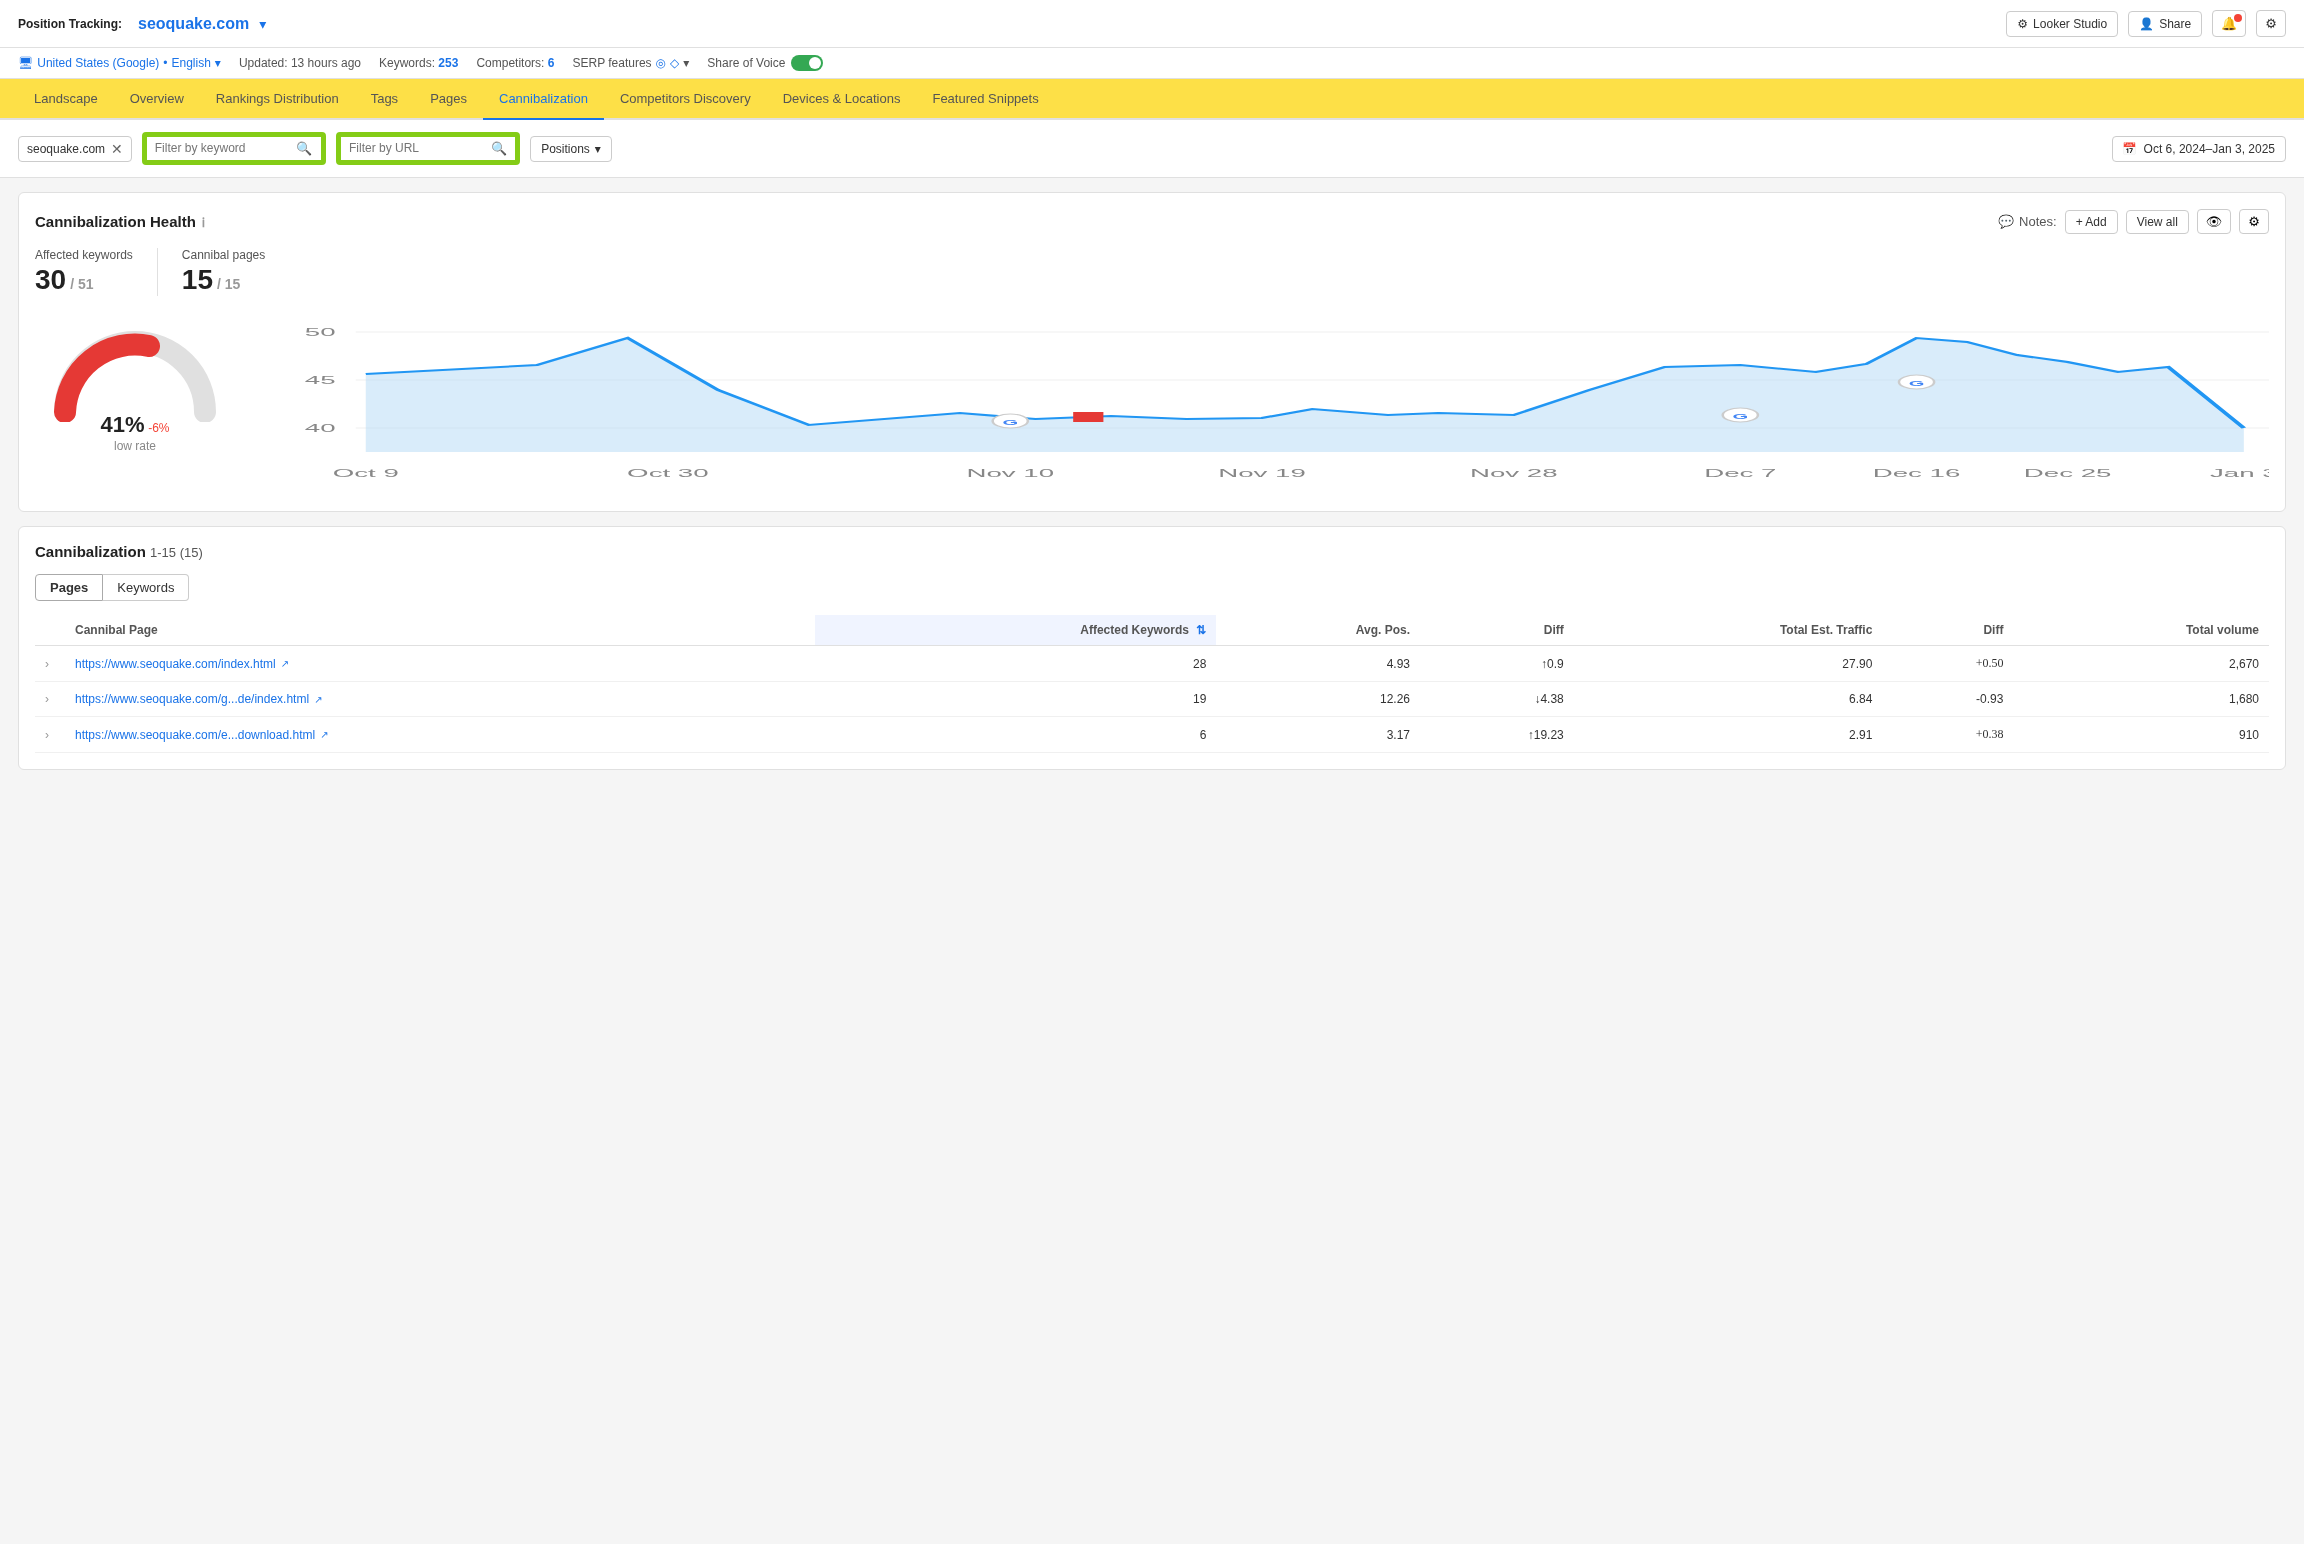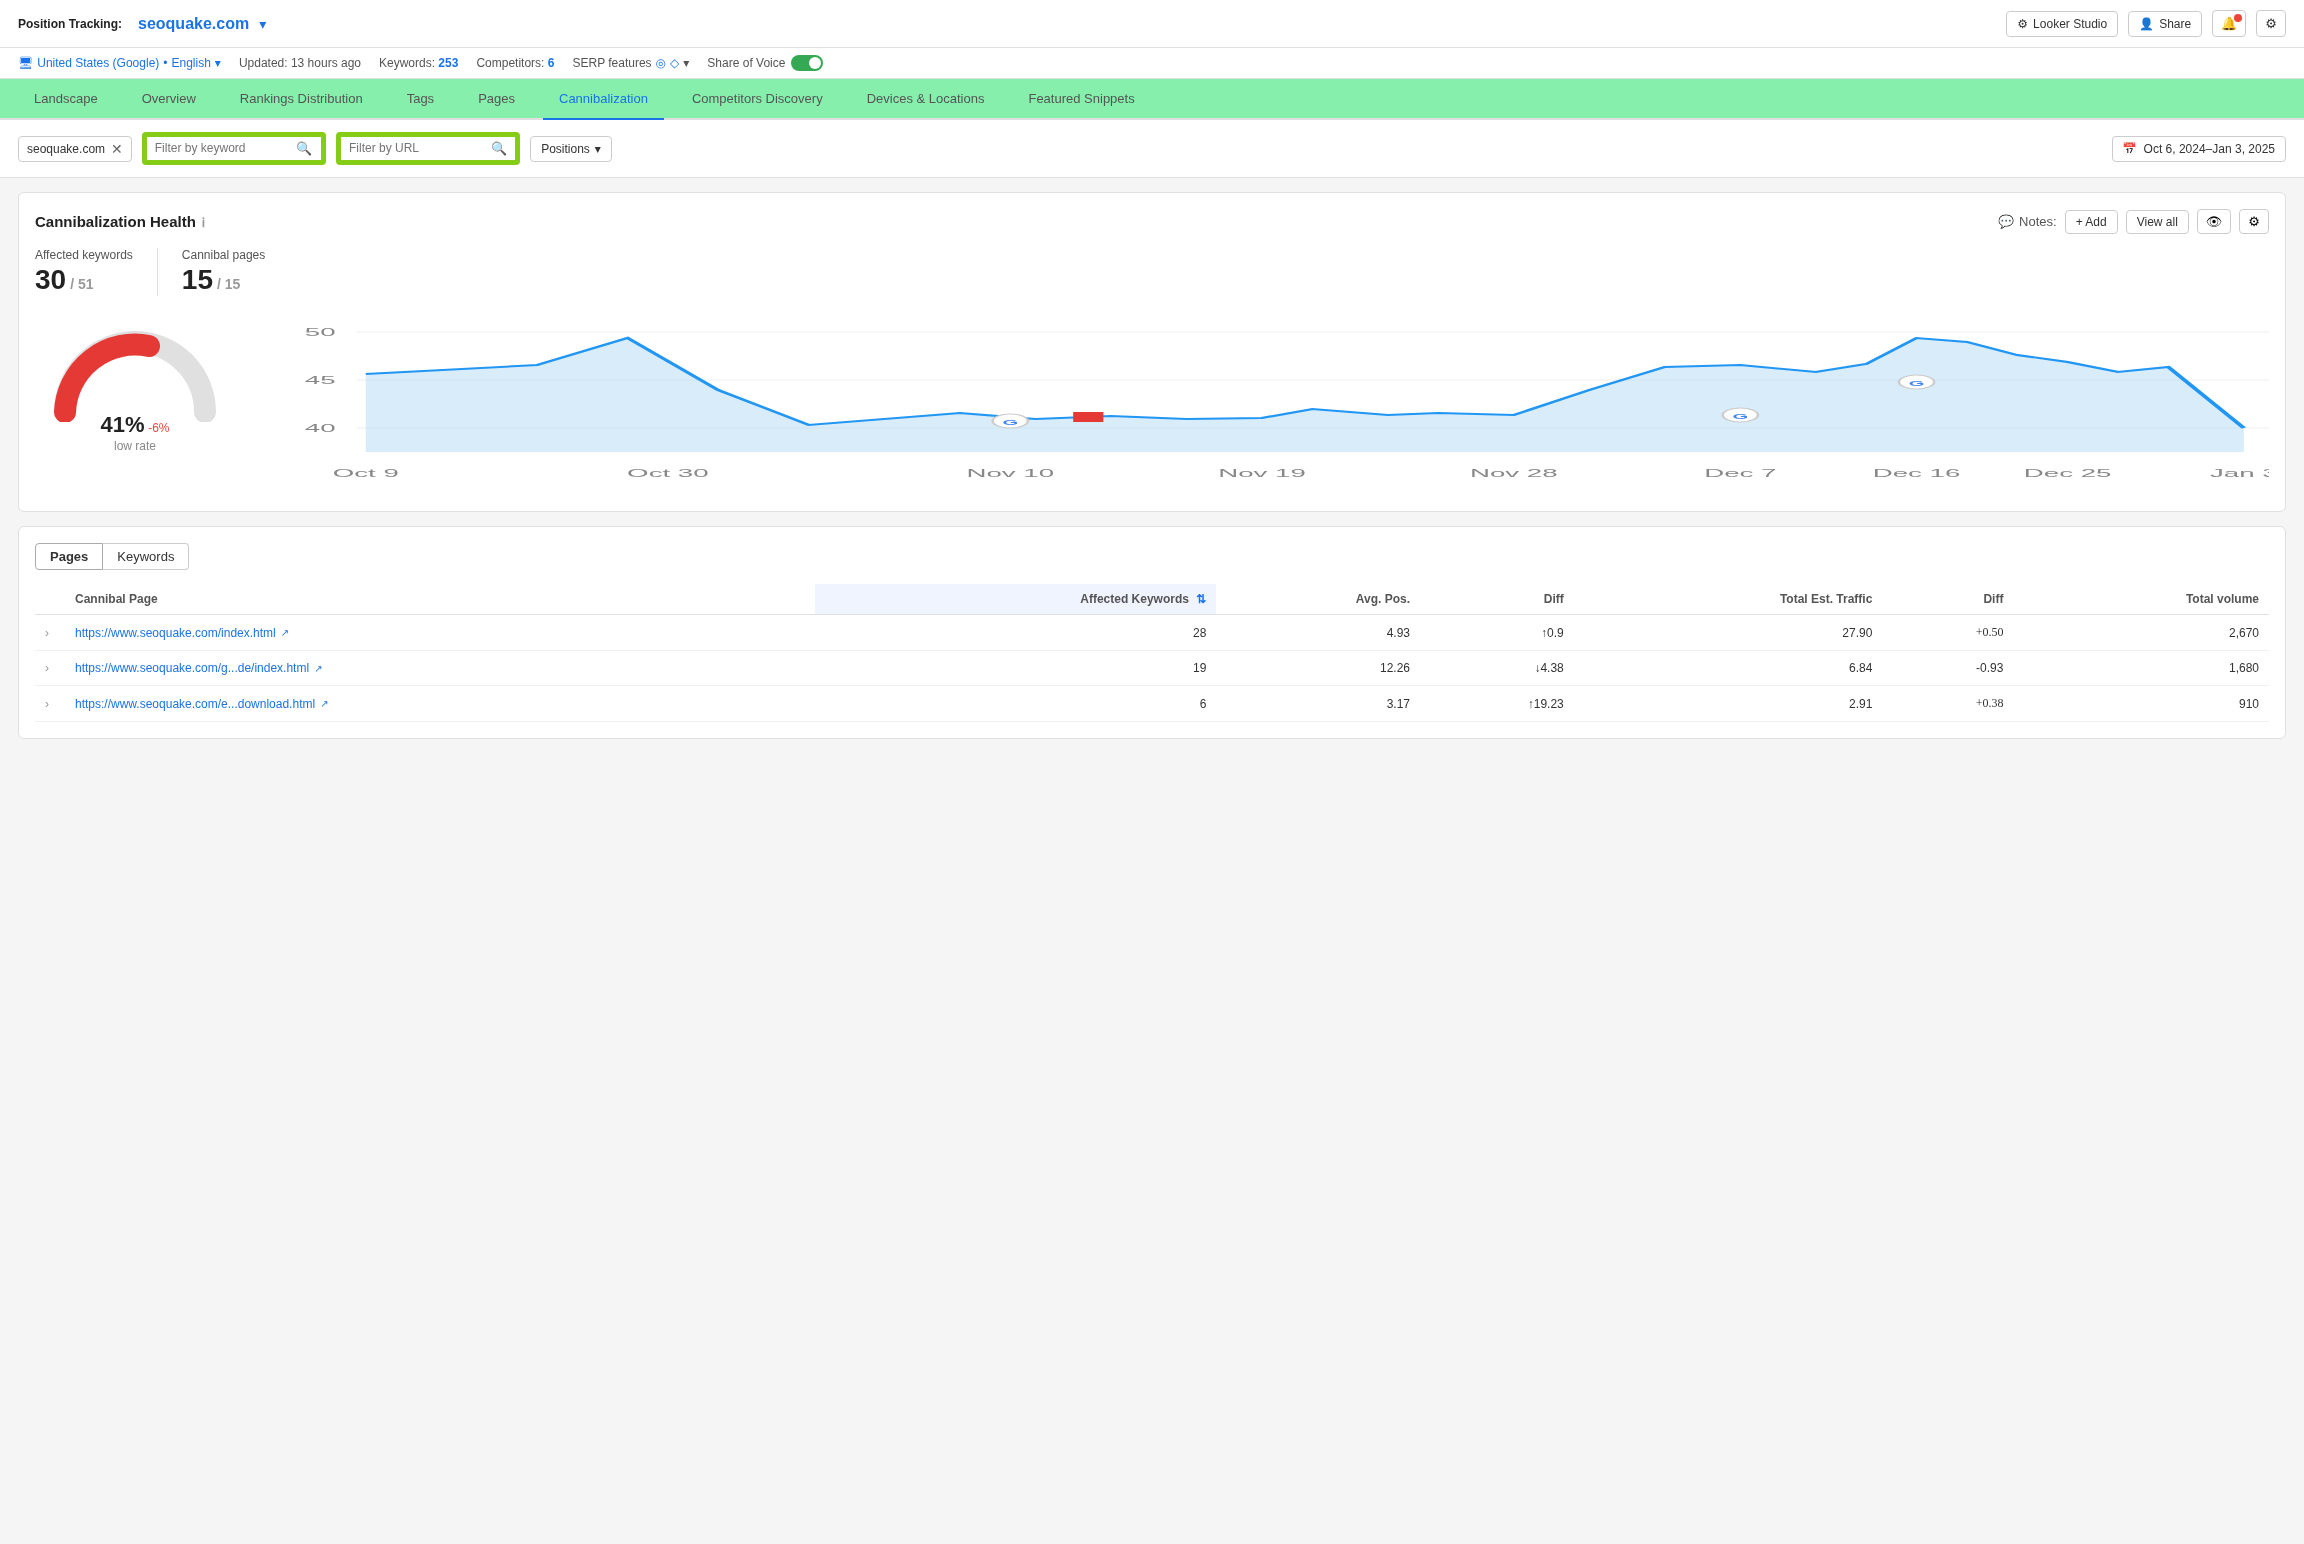--- a/index.html
+++ b/index.html
@@ -53,22 +53,22 @@
       border-radius: 8px; position: relative; cursor: pointer;
     }
     .toggle-on::after {
       content: ''; position: absolute; top: 2px; right: 2px;
       width: 12px; height: 12px; background: #fff; border-radius: 50%;
     }
 
     
     .nav-tabs {
       display: flex; align-items: center; padding: 0 18px;
-      background: #86efac; border-bottom: 2px solid #e0e0e0;
-      gap: 12px;
+      background: #fde047; border-bottom: 2px solid #e0e0e0;
+      gap: 0;
     }
     .nav-tab {
       padding: 12px 16px; font-size: 13px; color: #555;
       cursor: pointer; border-bottom: 2px solid transparent; margin-bottom: -2px;
     }
     .nav-tab.active { color: #1a73e8; border-bottom: 2px solid #1a73e8; font-weight: 500; }
 
     
     .filter-bar {
       display: flex; align-items: center; padding: 12px 18px;
@@ -377,20 +377,27 @@
           <text x="590" y="107" text-anchor="middle" font-size="8" fill="#4285f4" font-weight="bold">G</text>
 
           <circle cx="660" cy="70" r="7" fill="white" stroke="#ccc" stroke-width="1"></circle>
           <text x="660" y="74" text-anchor="middle" font-size="8" fill="#4285f4" font-weight="bold">G</text>
         </svg>
       </div>
     </div>
   </div>
 
   <div class="table-card">
+    <div class="table-title">
+      <span>Cannibalization</span>
+      <span class="table-count">
+        <span>1-15</span>
+        (<span>15</span>)
+      </span>
+    </div>
 
     <div class="tabs-row">
       <div class="tab-pill active">
         <span>Pages</span>
       </div>
       <div class="tab-pill">
         <span>Keywords</span>
       </div>
     </div>
 

